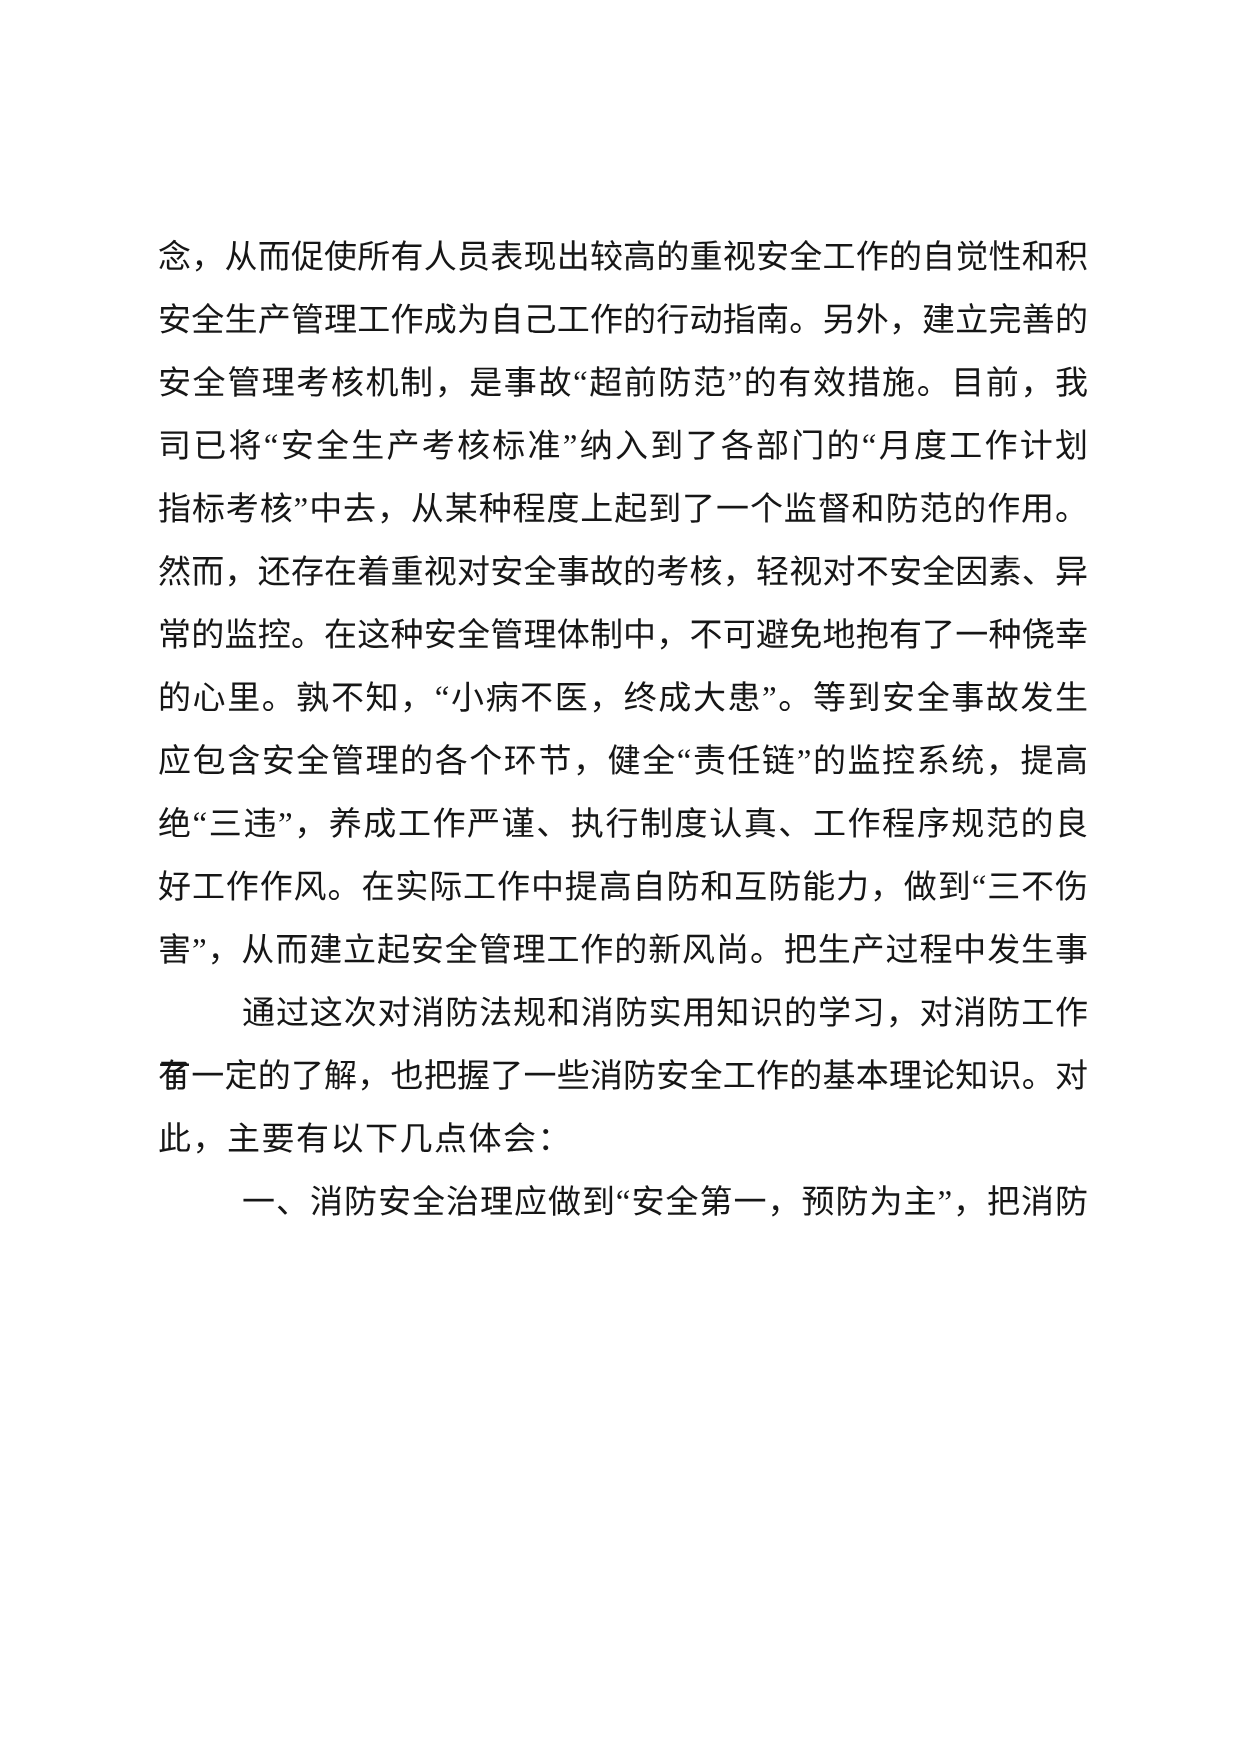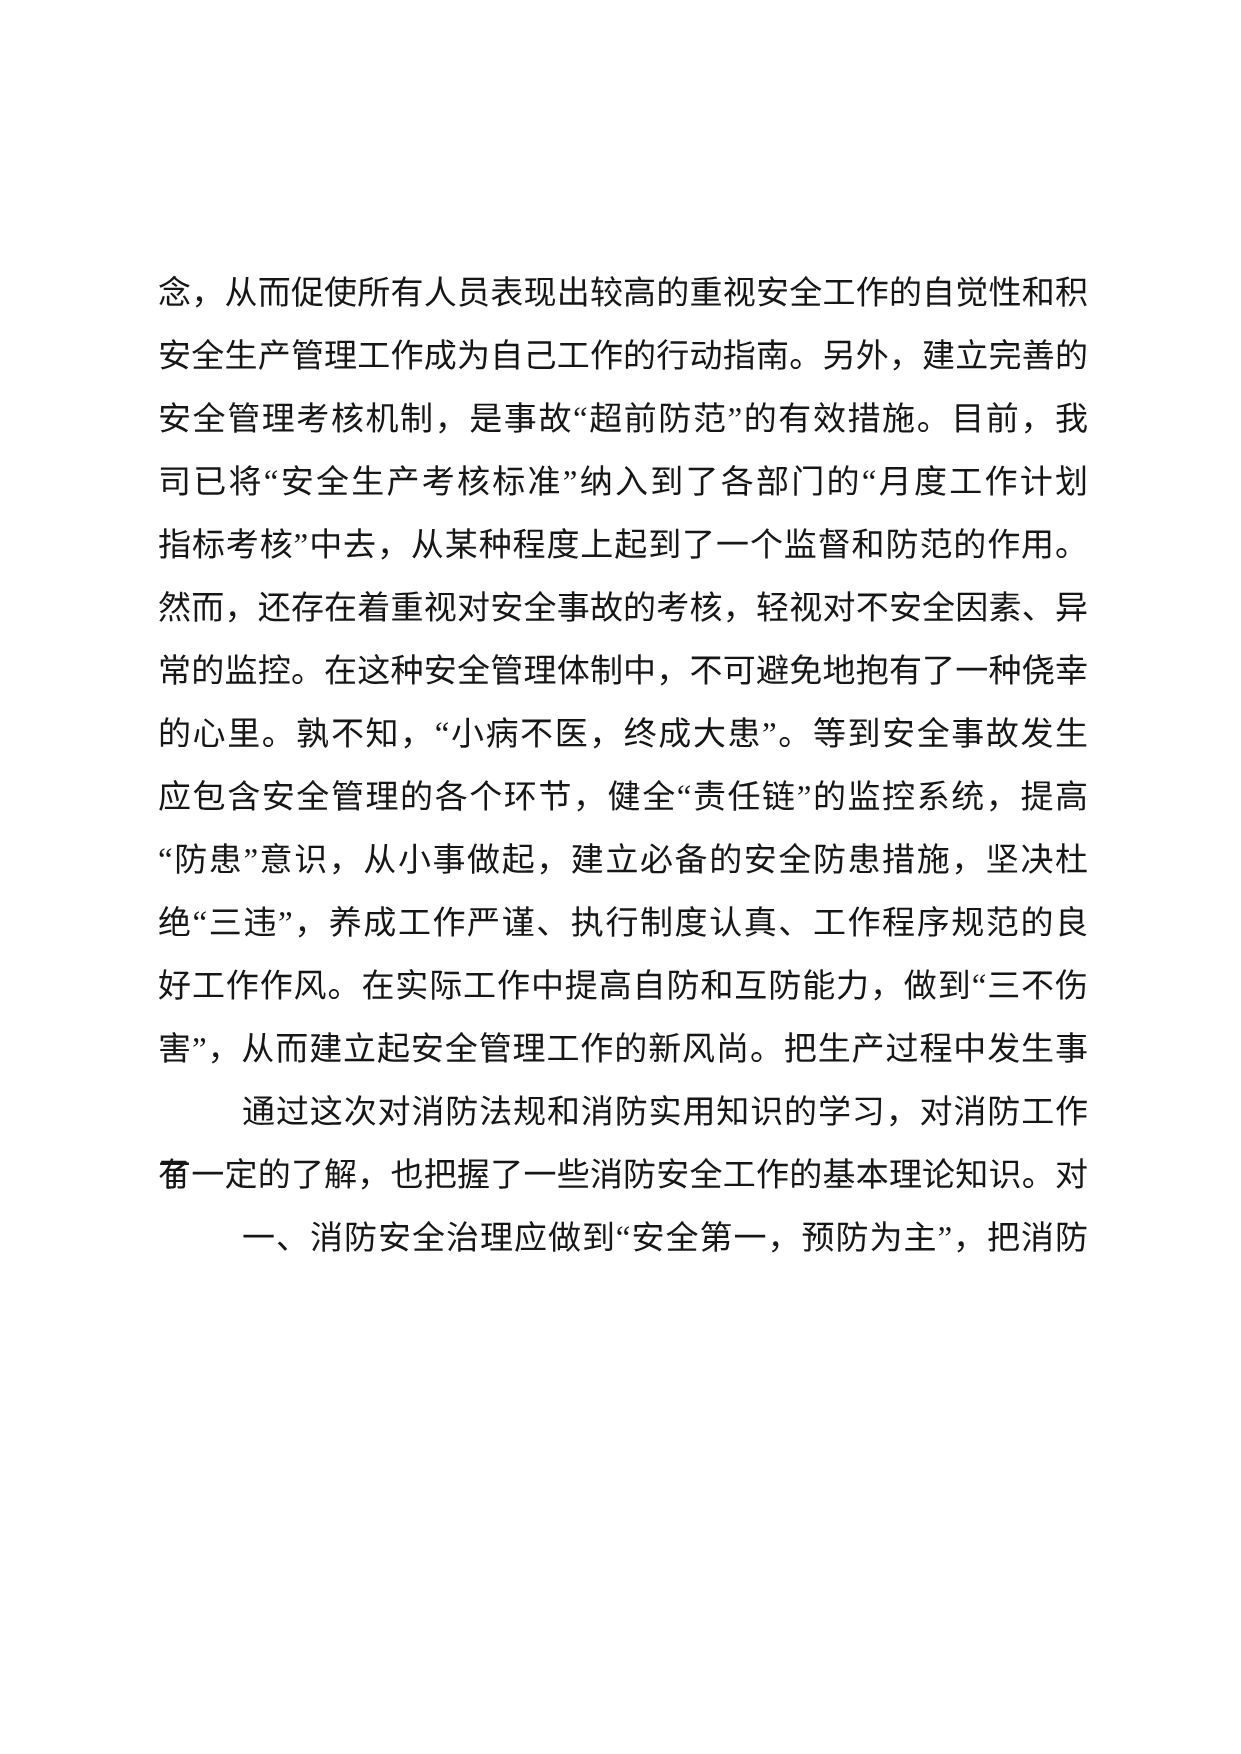--- a/index.html
+++ b/index.html
@@ -8,21 +8,20 @@
     background: #ffffff;
   }
   .page {
     position: relative;
     width: 1241px;
     height: 1459px;
     background: #ffffff;
     overflow: hidden;
     font-family: "Liberation Serif", "DejaVu Serif", serif;
     color: #161616;
-    margin-top: 36px;
   }
   .doc-body {
     position: absolute;
     top: 226px;
     left: 158px;
     right: 153px;
   }
   .line {
     font-size: 33px;
     line-height: 63px;
@@ -60,24 +59,24 @@
   <div class="doc-body" id="doc-body">
       <div class="line fill">念，从而促使所有人员表现出较高的重视安全工作的自觉性和积</div>
       <div class="line fill">安全生产管理工作成为自己工作的行动指南。另外，建立完善的</div>
       <div class="line fill">安全管理考核机制，是事故“超前防范”的有效措施。目前，我</div>
       <div class="line fill">司已将“安全生产考核标准”纳入到了各部门的“月度工作计划</div>
       <div class="line fill">指标考核”中去，从某种程度上起到了一个监督和防范的作用。</div>
       <div class="line fill">然而，还存在着重视对安全事故的考核，轻视对不安全因素、异</div>
       <div class="line fill">常的监控。在这种安全管理体制中，不可避免地抱有了一种侥幸</div>
       <div class="line fill">的心里。孰不知，“小病不医，终成大患”。等到安全事故发生</div>
       <div class="line fill">应包含安全管理的各个环节，健全“责任链”的监控系统，提高</div>
-      <div class="line fill">“防患”意识，从小事做起，建立必备的安全防患措施，坚决杜</div>
       <div class="line fill">绝“三违”，养成工作严谨、执行制度认真、工作程序规范的良</div>
       <div class="line fill">好工作作风。在实际工作中提高自防和互防能力，做到“三不伤</div>
       <div class="line fill">害”，从而建立起安全管理工作的新风尚。把生产过程中发生事</div>
       <div class="line fill indent">通过这次对消防法规和消防实用知识的学习，对消防工作有</div>
       <div class="line fill">了一定的了解，也把握了一些消防安全工作的基本理论知识。对</div>
+      <div class="line">此，主要有以下几点体会：</div>
       <div class="line fill indent">一、消防安全治理应做到“安全第一，预防为主”，把消防</div>
     </div>
   <div class="footer">
     <span>第 8 页 共 18 页</span>
   </div>
 </div>
 
 </body></html>

